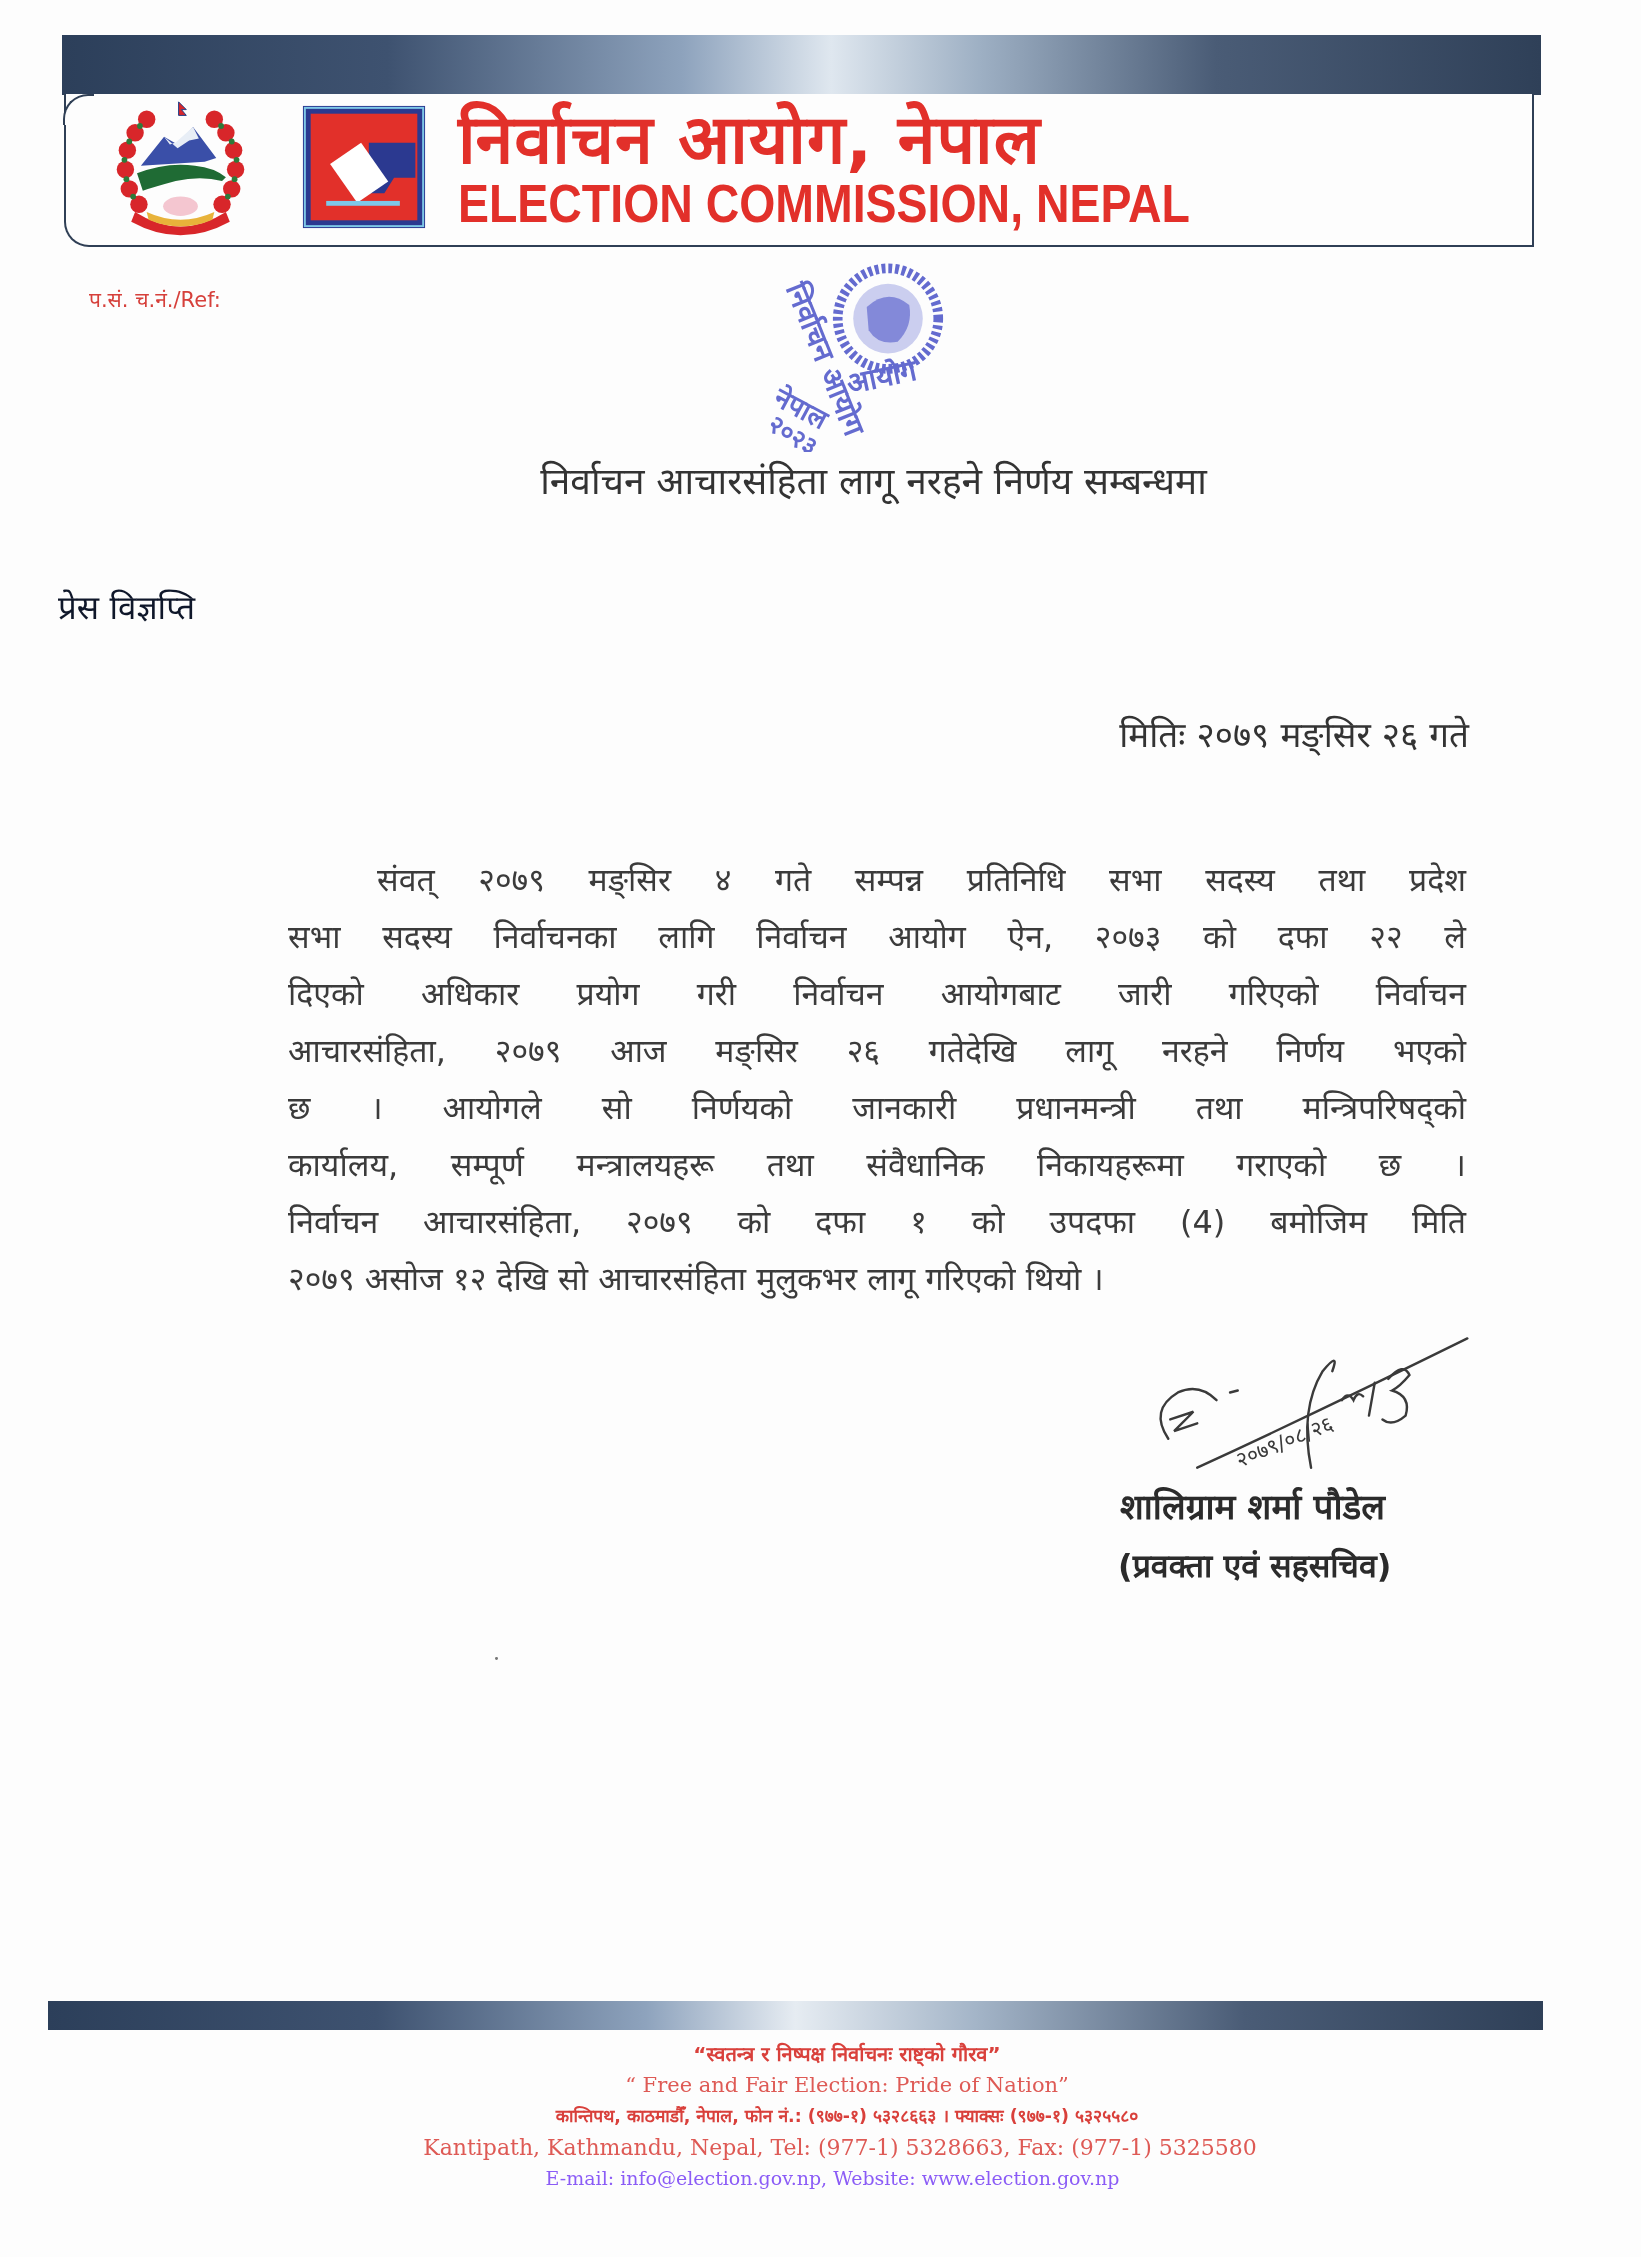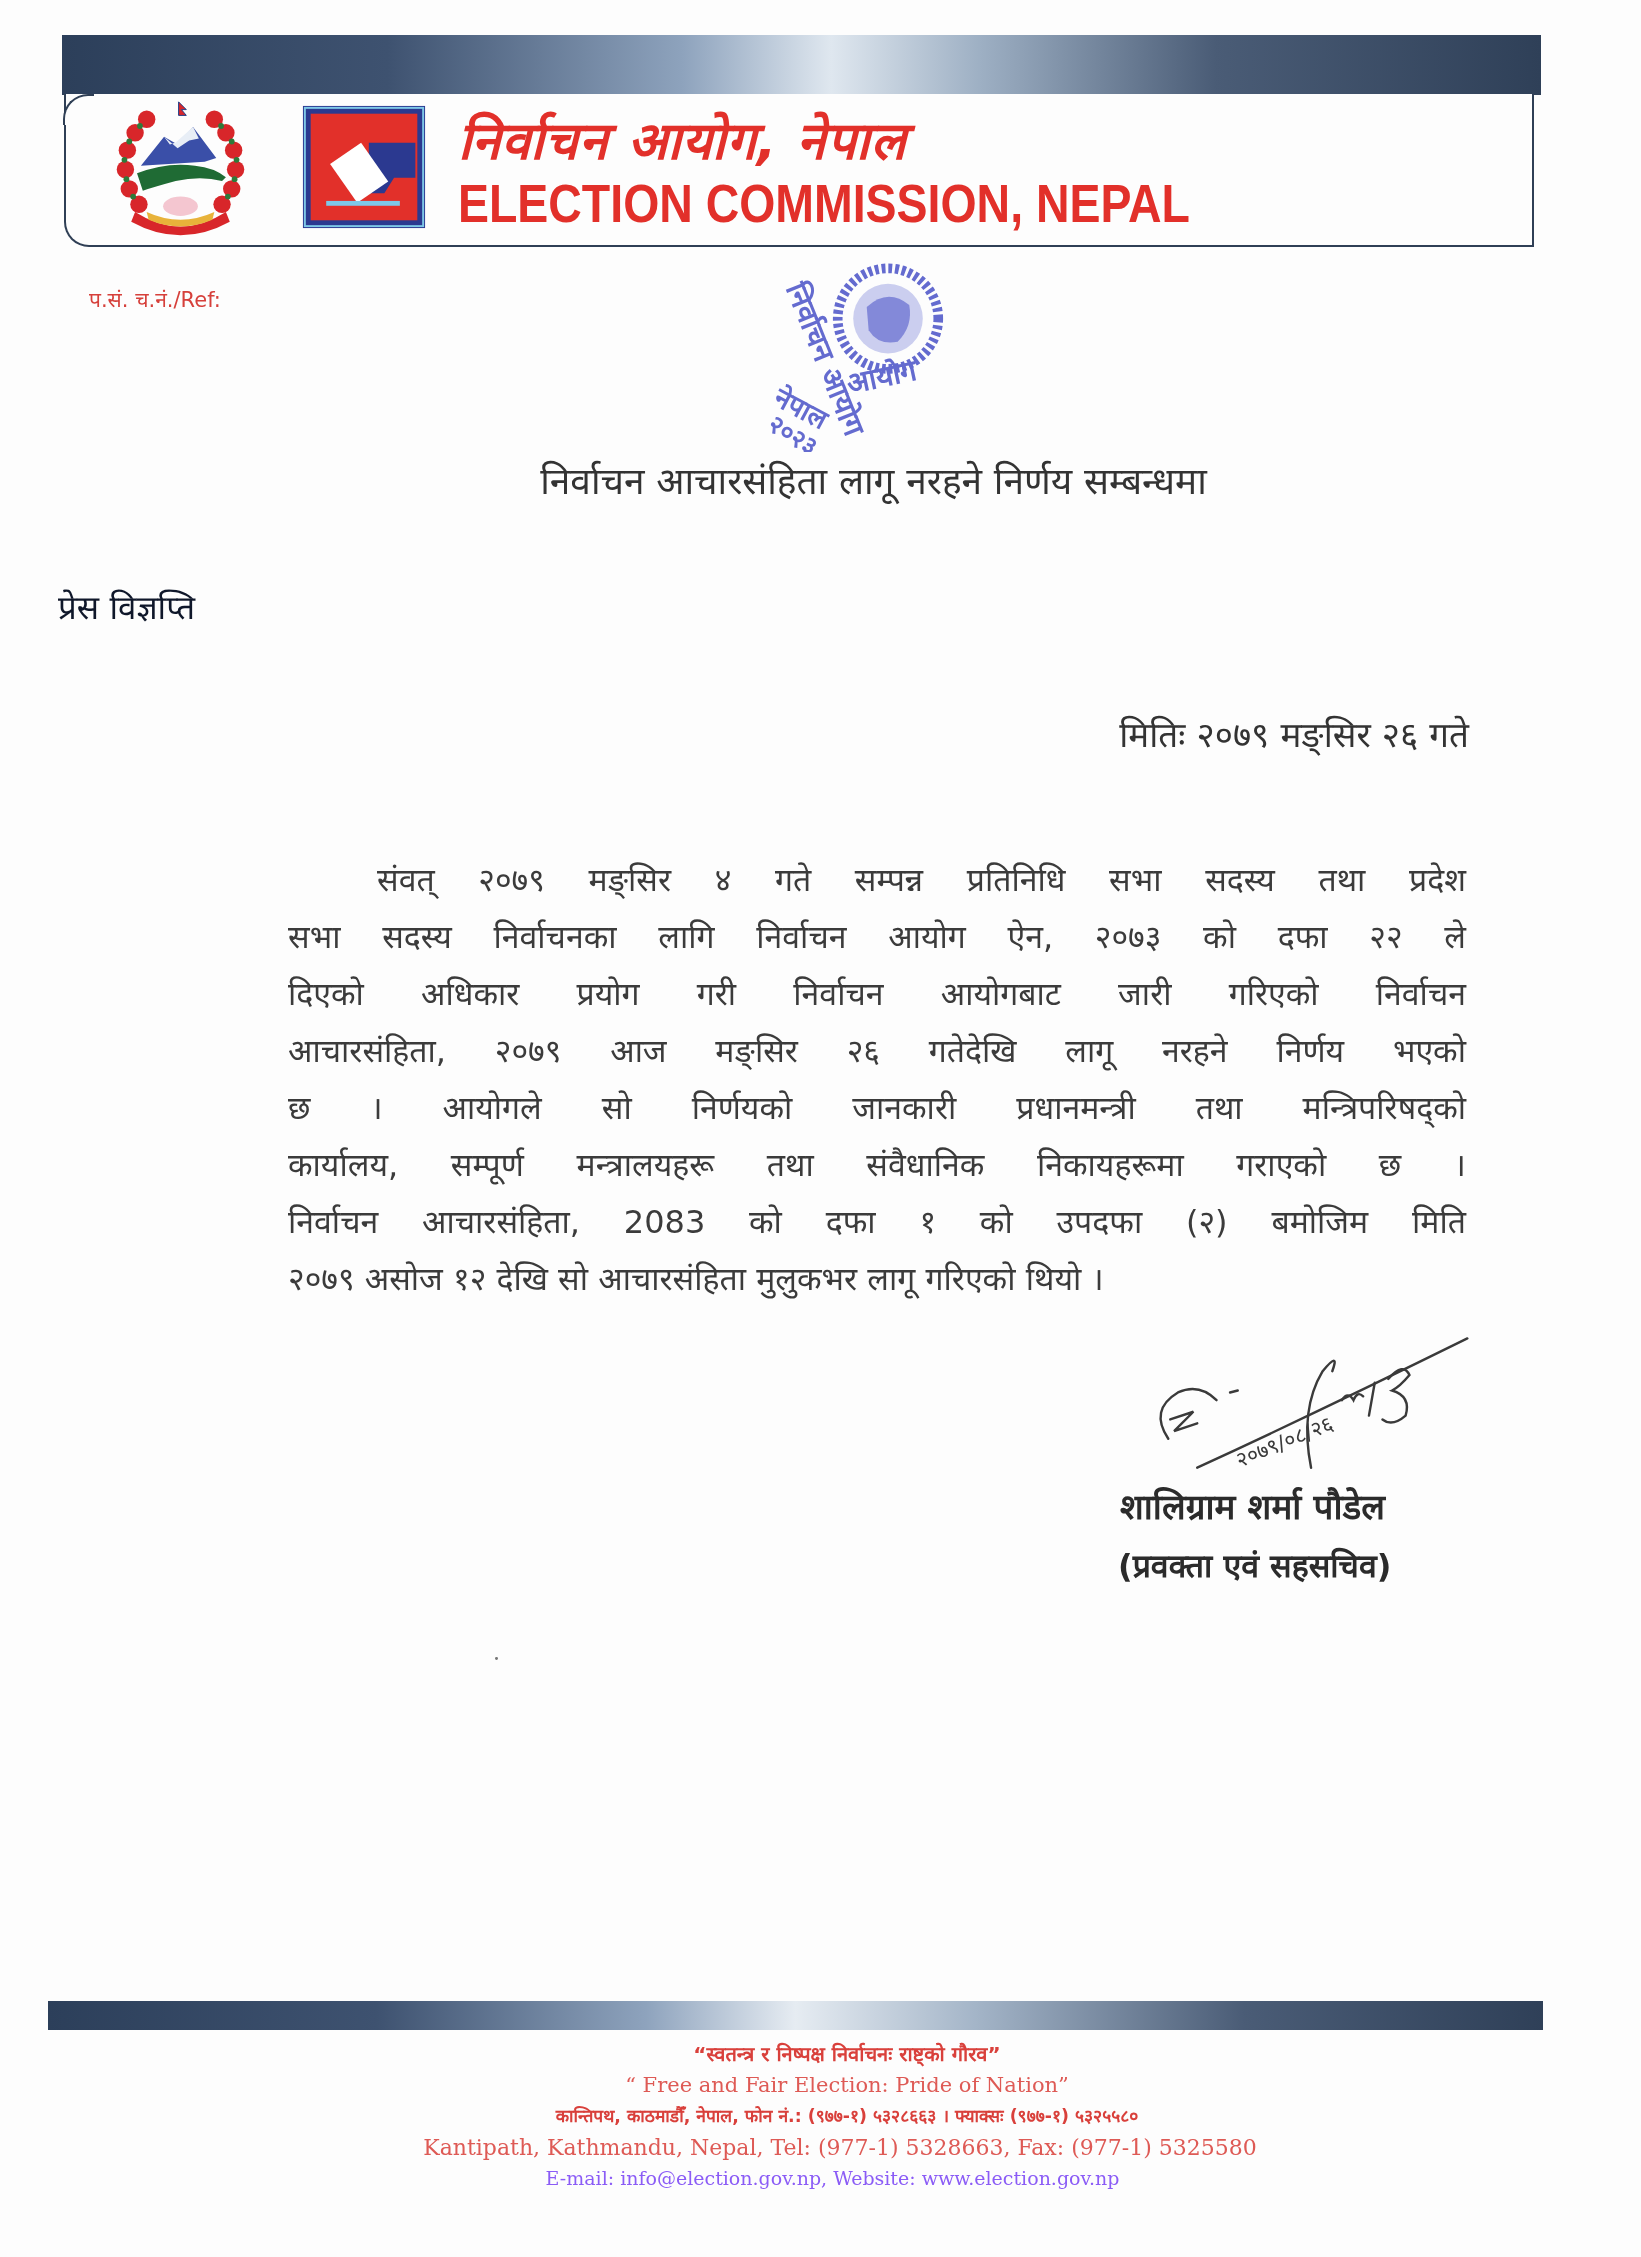--- a/index.html
+++ b/index.html
@@ -17,23 +17,23 @@
       border-radius: 0 0 0 25px;
     }
     .header-box::before {
       content: ""; position: absolute; left: -2.9px; top: 0; width: 29px; height: 29px;
       background: #fdfdfd; border-left: 2.9px solid #2f3f55; border-top: 2.9px solid #2f3f55;
       border-radius: 25px 0 0 0;
     }
     .emblem { position: absolute; left: 108px; top: 98px; width: 145px; height: 143px; }
     .ec-logo { position: absolute; left: 301px; top: 104px; width: 126px; height: 126px; }
     .org-name-np {
-      position: absolute; left: 458px; top: 115px;
-      font-family: "DejaVu Sans", sans-serif; font-weight: bold; font-size: 52px;
-      color: #e2302a; letter-spacing: 1px; line-height: 1; font-style: italic;
+      position: absolute; left: 458px; top: 106px;
+      font-family: "DejaVu Sans", sans-serif; font-weight: bold; font-size: 68px;
+      color: #e2302a; letter-spacing: 1px; line-height: 1;
     }
     .org-name-en {
       position: absolute; left: 458px; top: 176px;
       font-family: "Liberation Sans", sans-serif; font-weight: bold; font-size: 54px;
       color: #e2302a; letter-spacing: 0px; line-height: 1; transform: scaleX(0.86); transform-origin: left top;
     }
 
     .ref-line {
       position: absolute; left: 89px; top: 285px; font-size: 21px; color: #d6403b;
       font-family: "DejaVu Sans", sans-serif;
@@ -163,21 +163,21 @@
 <div class="doc-subtitle">प्रेस विज्ञप्ति</div>
 <div class="doc-date">मितिः २०७९ मङ्सिर २६ गते</div>
 
 <div class="body-para">
   <span class="body-line first">संवत् २०७९ मङ्सिर ४ गते सम्पन्न प्रतिनिधि सभा सदस्य तथा प्रदेश</span>
   <span class="body-line">सभा सदस्य निर्वाचनका लागि निर्वाचन आयोग ऐन, २०७३ को दफा २२ ले</span>
   <span class="body-line">दिएको अधिकार प्रयोग गरी निर्वाचन आयोगबाट जारी गरिएको निर्वाचन</span>
   <span class="body-line">आचारसंहिता, २०७९ आज मङ्सिर २६ गतेदेखि लागू नरहने निर्णय भएको</span>
   <span class="body-line">छ । आयोगले सो निर्णयको जानकारी प्रधानमन्त्री तथा मन्त्रिपरिषद्को</span>
   <span class="body-line">कार्यालय, सम्पूर्ण मन्त्रालयहरू तथा संवैधानिक निकायहरूमा गराएको छ ।</span>
-  <span class="body-line">निर्वाचन आचारसंहिता, 2083 को दफा १ को उपदफा (२) बमोजिम मिति</span>
+  <span class="body-line">निर्वाचन आचारसंहिता, २०७९ को दफा १ को उपदफा (4) बमोजिम मिति</span>
   <span class="body-line last">२०७९ असोज १२ देखि सो आचारसंहिता मुलुकभर लागू गरिएको थियो ।</span>
 </div>
 
 <svg class="signature" viewBox="0 0 360 170">
   <g fill="none" stroke="#3a3a3a" stroke-width="2.5" stroke-linecap="round">
     <path d="M30 120 Q10 90 40 72 Q62 62 80 80"></path>
     <path d="M32 100 L56 92 L36 112 L60 104"></path>
     <path d="M94 72 L102 70"></path>
     <path d="M60 150 Q190 90 340 16"></path>
     <path d="M178 150 Q166 90 190 50 Q208 28 200 50"></path>

